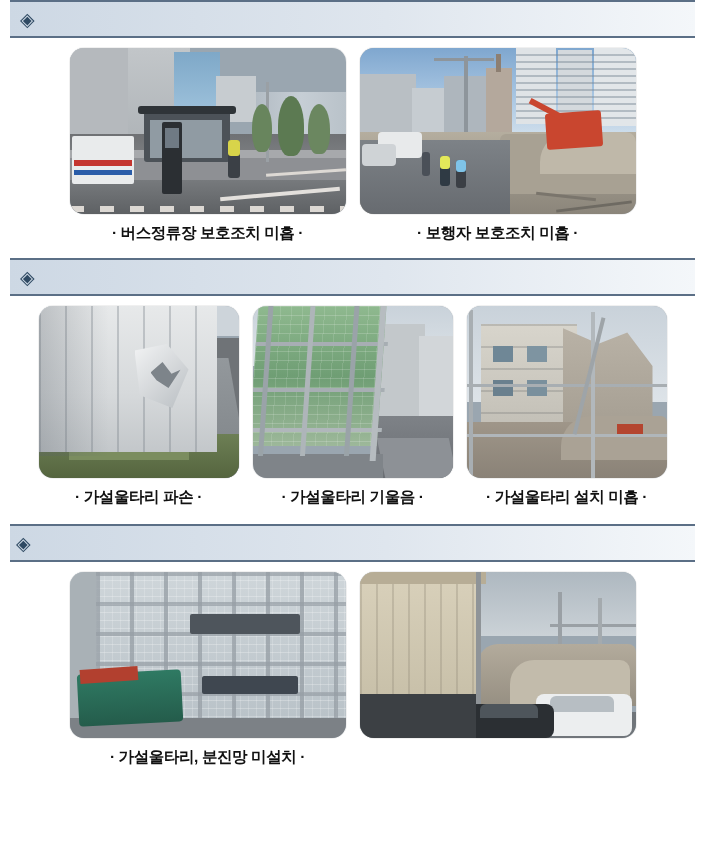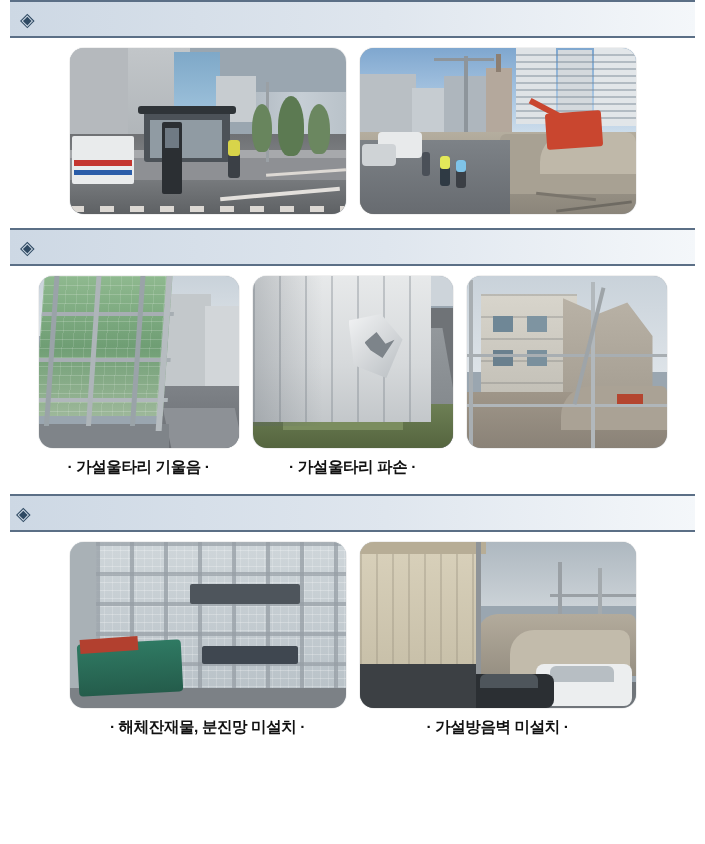--- a/index.html
+++ b/index.html
@@ -288,20 +288,21 @@
           <div class="layer truck"></div>
           <div class="layer truck-stripe"></div>
           <div class="layer truck-stripe2"></div>
           <div class="layer worker"></div>
           <div class="layer worker-v"></div>
           <div class="layer pole1"></div>
           <div class="layer tree3"></div>
           <div class="layer tree1"></div>
           <div class="layer tree2"></div>
         </div>
+        <div class="caption">· 버스정류장 보호조치 미흡 ·</div>
       </div>
 
       <div class="photo-cell">
         <div class="photo p2">
           <div class="layer sky sky-blue"></div>
           <div class="layer apt1"></div>
           <div class="layer apt2"></div>
           <div class="layer apt3"></div>
           <div class="layer apt-lines"></div>
           <div class="layer bldg-a"></div>
@@ -320,31 +321,50 @@
           <div class="layer car1"></div>
           <div class="layer car2"></div>
           <div class="layer ped3"></div>
           <div class="layer ped1"></div>
           <div class="layer ped1v"></div>
           <div class="layer ped2"></div>
           <div class="layer ped2v"></div>
           <div class="layer debris-bar1"></div>
           <div class="layer debris-bar2"></div>
         </div>
+        <div class="caption">· 보행자 보호조치 미흡 ·</div>
       </div>
 
     </div>
   </div>
 
   <div class="section" style="margin-top:14px;">
     <div class="section-header">
       <span class="diamond-icon">◈</span>
     </div>
 
     <div class="photo-row">
+
+      <div class="photo-cell">
+        <div class="photo p4">
+          <div class="layer sky"></div>
+          <div class="layer road"></div>
+          <div class="layer yellowline"></div>
+          <div class="layer path"></div>
+          <div class="layer kerbline"></div>
+          <div class="layer grass"></div>
+          <div class="layer grass2"></div>
+          <div class="layer fence"></div>
+          <div class="layer seams"></div>
+          <div class="layer shade"></div>
+          <div class="layer dent"></div>
+          <div class="layer crack"></div>
+        </div>
+        <div class="caption">· 가설울타리 파손 ·</div>
+      </div>
 
       <div class="photo-cell">
         <div class="photo p3">
           <div class="layer sky sky-pale"></div>
           <div class="layer bldg-r"></div>
           <div class="layer bldg-r2"></div>
           <div class="layer road"></div>
           <div class="layer walk"></div>
           <div class="layer ground"></div>
           <div class="layer lean">
@@ -356,56 +376,39 @@
             <div class="layer pipe1"></div>
             <div class="layer pipe2"></div>
             <div class="layer pipe3"></div>
             <div class="layer pipe4"></div>
           </div>
         </div>
         <div class="caption">· 가설울타리 기울음 ·</div>
       </div>
 
       <div class="photo-cell">
-        <div class="photo p4">
-          <div class="layer sky"></div>
-          <div class="layer road"></div>
-          <div class="layer yellowline"></div>
-          <div class="layer path"></div>
-          <div class="layer kerbline"></div>
-          <div class="layer grass"></div>
-          <div class="layer grass2"></div>
-          <div class="layer fence"></div>
-          <div class="layer seams"></div>
-          <div class="layer shade"></div>
-          <div class="layer dent"></div>
-          <div class="layer crack"></div>
-        </div>
-        <div class="caption">· 가설울타리 파손 ·</div>
-      </div>
-
-      <div class="photo-cell">
         <div class="photo p5">
           <div class="layer sky sky-pale"></div>
           <div class="layer bldg"></div>
           <div class="layer bldg-rows"></div>
           <div class="layer win1"></div>
           <div class="layer win2"></div>
           <div class="layer win3"></div>
           <div class="layer win4"></div>
           <div class="layer broken"></div>
           <div class="layer rubble"></div>
           <div class="layer rubble-b"></div>
           <div class="layer red"></div>
           <div class="layer scaff-h1"></div>
           <div class="layer scaff-h2"></div>
           <div class="layer scaff-v1"></div>
           <div class="layer scaff-v2"></div>
           <div class="layer scaff-d"></div>
         </div>
+        <div class="caption">· 가설울타리 설치 미흡 ·</div>
       </div>
 
     </div>
   </div>
 
   <div class="section" style="margin-top:16px;">
     <div class="section-header tight-head">
       <span class="diamond-icon">◈</span>
     </div>
 
@@ -418,21 +421,21 @@
           <div class="layer bldg"></div>
           <div class="layer mesh"></div>
           <div class="layer scaff-v"></div>
           <div class="layer scaff-h"></div>
           <div class="layer sign"></div>
           <div class="layer sign2"></div>
           <div class="layer ground"></div>
           <div class="layer tarp-g"></div>
           <div class="layer tarp-r"></div>
         </div>
-        <div class="caption">· 해체잔재물, 분진망 미설치 ·</div>
+        <div class="caption">· 가설울타리, 분진망 미설치 ·</div>
       </div>
 
       <div class="photo-cell">
         <div class="photo p7">
           <div class="layer sky"></div>
           <div class="layer scaffh1"></div>
           <div class="layer scaffh2"></div>
           <div class="layer scaff1"></div>
           <div class="layer scaff2"></div>
           <div class="layer debris"></div>
@@ -441,19 +444,18 @@
           <div class="layer tarp-fold"></div>
           <div class="layer tarp-top"></div>
           <div class="layer pole-l"></div>
           <div class="layer ground"></div>
           <div class="layer carw"></div>
           <div class="layer carw-win"></div>
           <div class="layer carb"></div>
           <div class="layer carb-win"></div>
           <div class="layer dark-l"></div>
         </div>
-        <div class="caption">· 가설방음벽 미설치 ·</div>
       </div>
 
     </div>
   </div>
 
 </div>
 
 </body></html>

